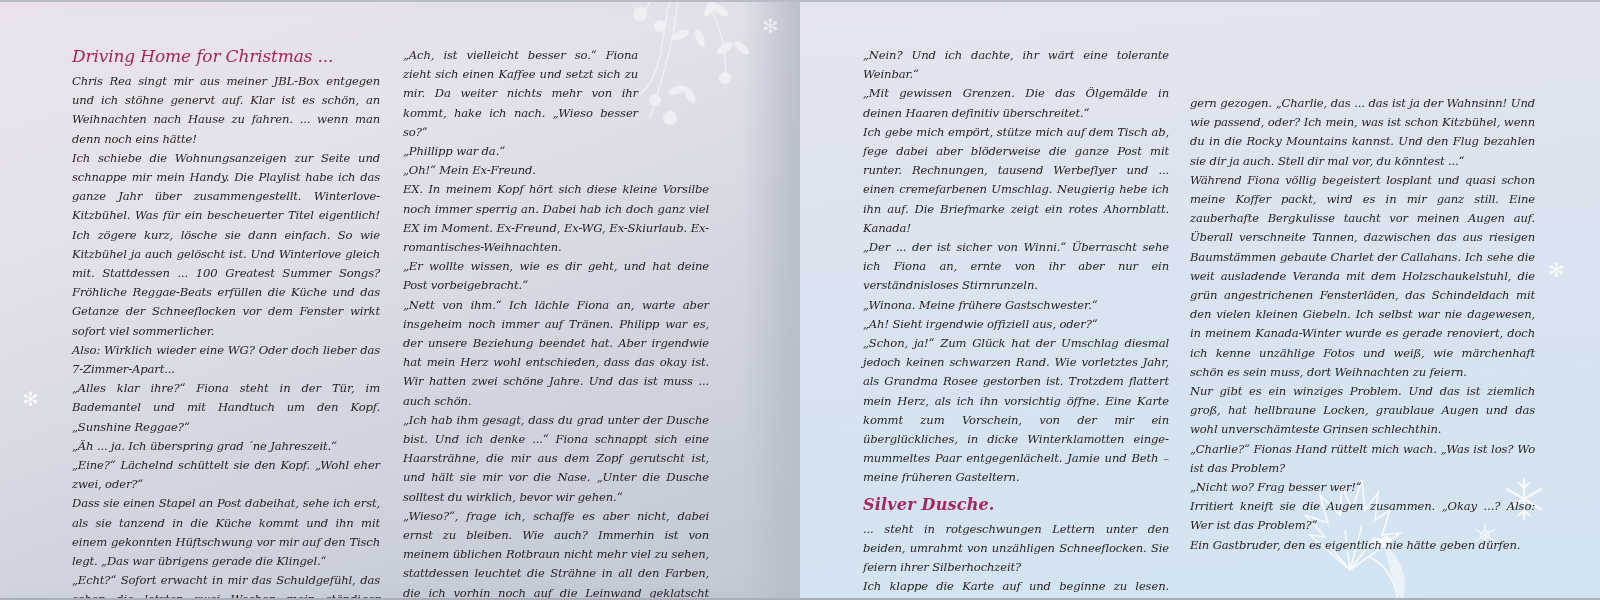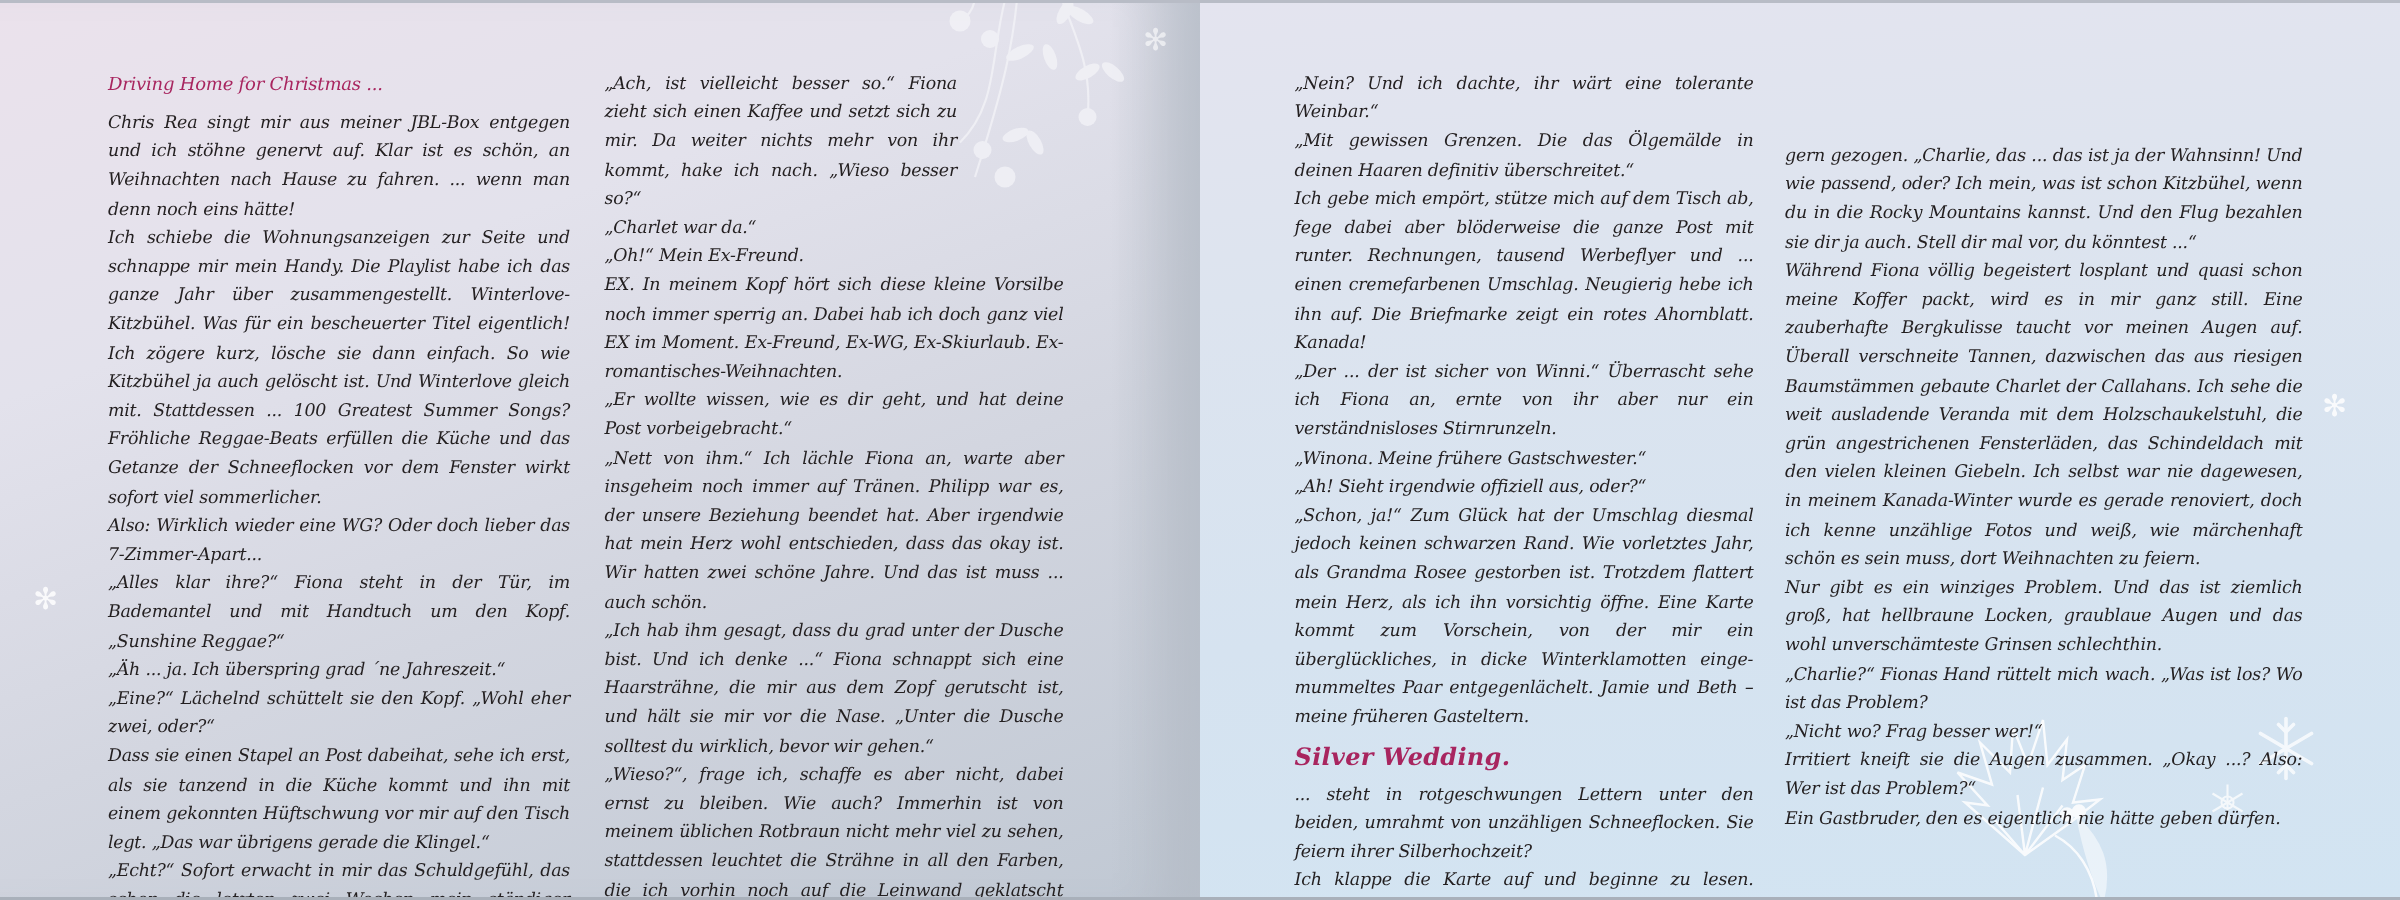--- a/index.html
+++ b/index.html
@@ -24,21 +24,21 @@
   .column {
     position: absolute; top: 46px; font-size: 11.6px; line-height: 19.2px;
     text-align: justify; letter-spacing: -0.15px; z-index: 2;
   }
   .col-1 { left: 72px; width: 308px; }
   .col-2 { left: 403px; width: 306px; }
   .col-3 { left: 63px; width: 306px; }
   .col-4 { left: 390px; width: 345px; margin-top: 48px; }
   .para { margin: 0; font-style: italic; }
   .heading-italic {
-    color: #a8255f; font-style: italic; font-size: 12px; margin: 0 0 6px 0; line-height: 20px;
+    color: #a8255f; font-style: italic; font-size: 17px; margin: 0 0 6px 0; line-height: 20px;
     font-family: "DejaVu Serif", serif;
   }
   .heading-script {
     color: #a8255f; font-style: italic; font-size: 16px; margin: 6px 0 4px 0; line-height: 22px;
     font-family: "DejaVu Serif", serif; font-weight: bold; letter-spacing: 0.2px;
   }
   .deco { position: absolute; z-index: 1; pointer-events: none; }
   .flake { color: #ffffff; opacity: 0.85; font-family: "DejaVu Sans", sans-serif; position: absolute; z-index: 1; }
   .top-border { position:absolute; top:0; left:0; width:1600px; height:2px; background:#b8bcc6; z-index:3; }
   .bottom-border { position:absolute; bottom:0; left:0; width:1600px; height:2px; background:#a9b0ba; z-index:3; }
@@ -85,21 +85,21 @@
       <p class="para">„Alles klar ihre?“ Fiona steht in der Tür, im Bademantel und mit Handtuch um den Kopf. „Sunshine Reggae?“</p>
       <p class="para">„Äh ... ja. Ich überspring grad ´ne Jahreszeit.“</p>
       <p class="para">„Eine?“ Lächelnd schüttelt sie den Kopf. „Wohl eher zwei, oder?“</p>
       <p class="para">Dass sie einen Stapel an Post dabeihat, sehe ich erst, als sie tanzend in die Küche kommt und ihn mit einem gekonnten Hüftschwung vor mir auf den Tisch legt. „Das war übrigens gerade die Klingel.“</p>
       <p class="para">„Echt?“ Sofort erwacht in mir das Schuldgefühl, das schon die letzten zwei Wochen mein ständiger Begleiter ist. Immerhin belagere ich ihre und Toms Wohnung. Ohne Aussicht auf bal­dige Änderung. Und schaffe es nicht mal, die Tür zu öffnen?</p>
 
     </div>
 
     <div class="column col-2">
       <p class="para" style="width:235px; text-align:justify;">„Ach, ist vielleicht besser so.“ Fiona zieht sich einen Kaffee und setzt sich zu mir. Da weiter nichts mehr von ihr kommt, hake ich nach. „Wieso besser so?“</p>
-      <p class="para">„Charlet war da.“</p>
+      <p class="para">„Phillipp war da.“</p>
       <p class="para">„Oh!“ Mein Ex-Freund.</p>
       <p class="para">EX. In meinem Kopf hört sich diese kleine Vorsilbe noch im­mer sperrig an. Dabei hab ich doch ganz viel EX im Moment. Ex-Freund, Ex-WG, Ex-Skiurlaub. Ex-romantisches-Weih­nachten.</p>
       <p class="para">„Er wollte wissen, wie es dir geht, und hat deine Post vorbei­gebracht.“</p>
       <p class="para">„Nett von ihm.“ Ich lächle Fiona an, warte aber insgeheim noch immer auf Tränen. Philipp war es, der unsere Bezie­hung beendet hat. Aber irgendwie hat mein Herz wohl ent­schieden, dass das okay ist. Wir hatten zwei schöne Jahre. Und das ist muss ... auch schön.</p>
       <p class="para">„Ich hab ihm gesagt, dass du grad unter der Dusche bist. Und ich denke ...“ Fiona schnappt sich eine Haarsträhne, die mir aus dem Zopf gerutscht ist, und hält sie mir vor die Nase. „Unter die Dusche solltest du wirklich, bevor wir gehen.“</p>
       <p class="para">„Wieso?“, frage ich, schaffe es aber nicht, dabei ernst zu bleiben. Wie auch? Immerhin ist von meinem üblichen Rot­braun nicht mehr viel zu sehen, stattdessen leuchtet die Strähne in all den Farben, die ich vorhin noch auf die Lein­wand geklatscht habe. Und sämtlichen anderen Strähnen auf meinem Kopf dürfte es wohl genauso gehen.</p>
 
     </div>
   </div>
 
@@ -135,21 +135,21 @@
     </svg>
 
     <div class="column col-3">
       <p class="para">„Nein? Und ich dachte, ihr wärt eine tolerante Weinbar.“</p>
       <p class="para">„Mit gewissen Grenzen. Die das Ölgemälde in deinen Haa­ren definitiv überschreitet.“</p>
       <p class="para">Ich gebe mich empört, stütze mich auf dem Tisch ab, fege da­bei aber blöderweise die ganze Post mit runter. Rechnungen, tausend Werbeflyer und ... einen cremefarbenen Umschlag. Neugierig hebe ich ihn auf. Die Briefmarke zeigt ein rotes Ahornblatt. Kanada!</p>
       <p class="para">„Der ... der ist sicher von Winni.“ Überrascht sehe ich Fiona an, ernte von ihr aber nur ein verständnisloses Stirnrunzeln.</p>
       <p class="para">„Winona. Meine frühere Gastschwester.“</p>
       <p class="para">„Ah! Sieht irgendwie offiziell aus, oder?“</p>
       <p class="para">„Schon, ja!“ Zum Glück hat der Umschlag diesmal jedoch keinen schwarzen Rand. Wie vorletztes Jahr, als Grandma Rosee gestorben ist. Trotzdem flattert mein Herz, als ich ihn vorsichtig öffne. Eine Karte kommt zum Vorschein, von der mir ein überglückliches, in dicke Winterklamotten einge­mummeltes Paar entgegenlächelt. Jamie und Beth – meine früheren Gasteltern.</p>
-      <p class="heading-script">Silver Wedding.</p>
+      <p class="heading-script">Silver Dusche.</p>
       <p class="para">... steht in rotgeschwungen Lettern unter den beiden, um­rahmt von unzähligen Schneeflocken. Sie feiern ihrer Silber­hochzeit?</p>
       <p class="para">Ich klappe die Karte auf und beginne zu lesen. Werde von Zeile zu Zeile schneller, kann nicht glauben, was da steht.</p>
 
     </div>
 
     <div class="column col-4">
       <p class="para">gern gezogen. „Charlie, das ... das ist ja der Wahnsinn! Und wie passend, oder? Ich mein, was ist schon Kitzbühel, wenn du in die Rocky Mountains kannst. Und den Flug bezahlen sie dir ja auch. Stell dir mal vor, du könntest ...“</p>
       <p class="para">Während Fiona völlig begeistert losplant und quasi schon meine Koffer packt, wird es in mir ganz still. Eine zauberhafte Bergkulisse taucht vor meinen Augen auf. Überall verschnei­te Tannen, dazwischen das aus riesigen Baumstämmen ge­baute Charlet der Callahans. Ich sehe die weit ausladende Veranda mit dem Holzschaukelstuhl, die grün angestriche­nen Fensterläden, das Schindeldach mit den vielen kleinen Giebeln. Ich selbst war nie dagewesen, in meinem Kanada-Winter wurde es gerade renoviert, doch ich kenne unzählige Fotos und weiß, wie märchenhaft schön es sein muss, dort Weihnachten zu feiern.</p>
       <p class="para">Nur gibt es ein winziges Problem. Und das ist ziemlich groß, hat hellbraune Locken, graublaue Augen und das wohl un­verschämteste Grinsen schlechthin.</p>
       <p class="para">„Charlie?“ Fionas Hand rüttelt mich wach. „Was ist los? Wo ist das Problem?</p>

